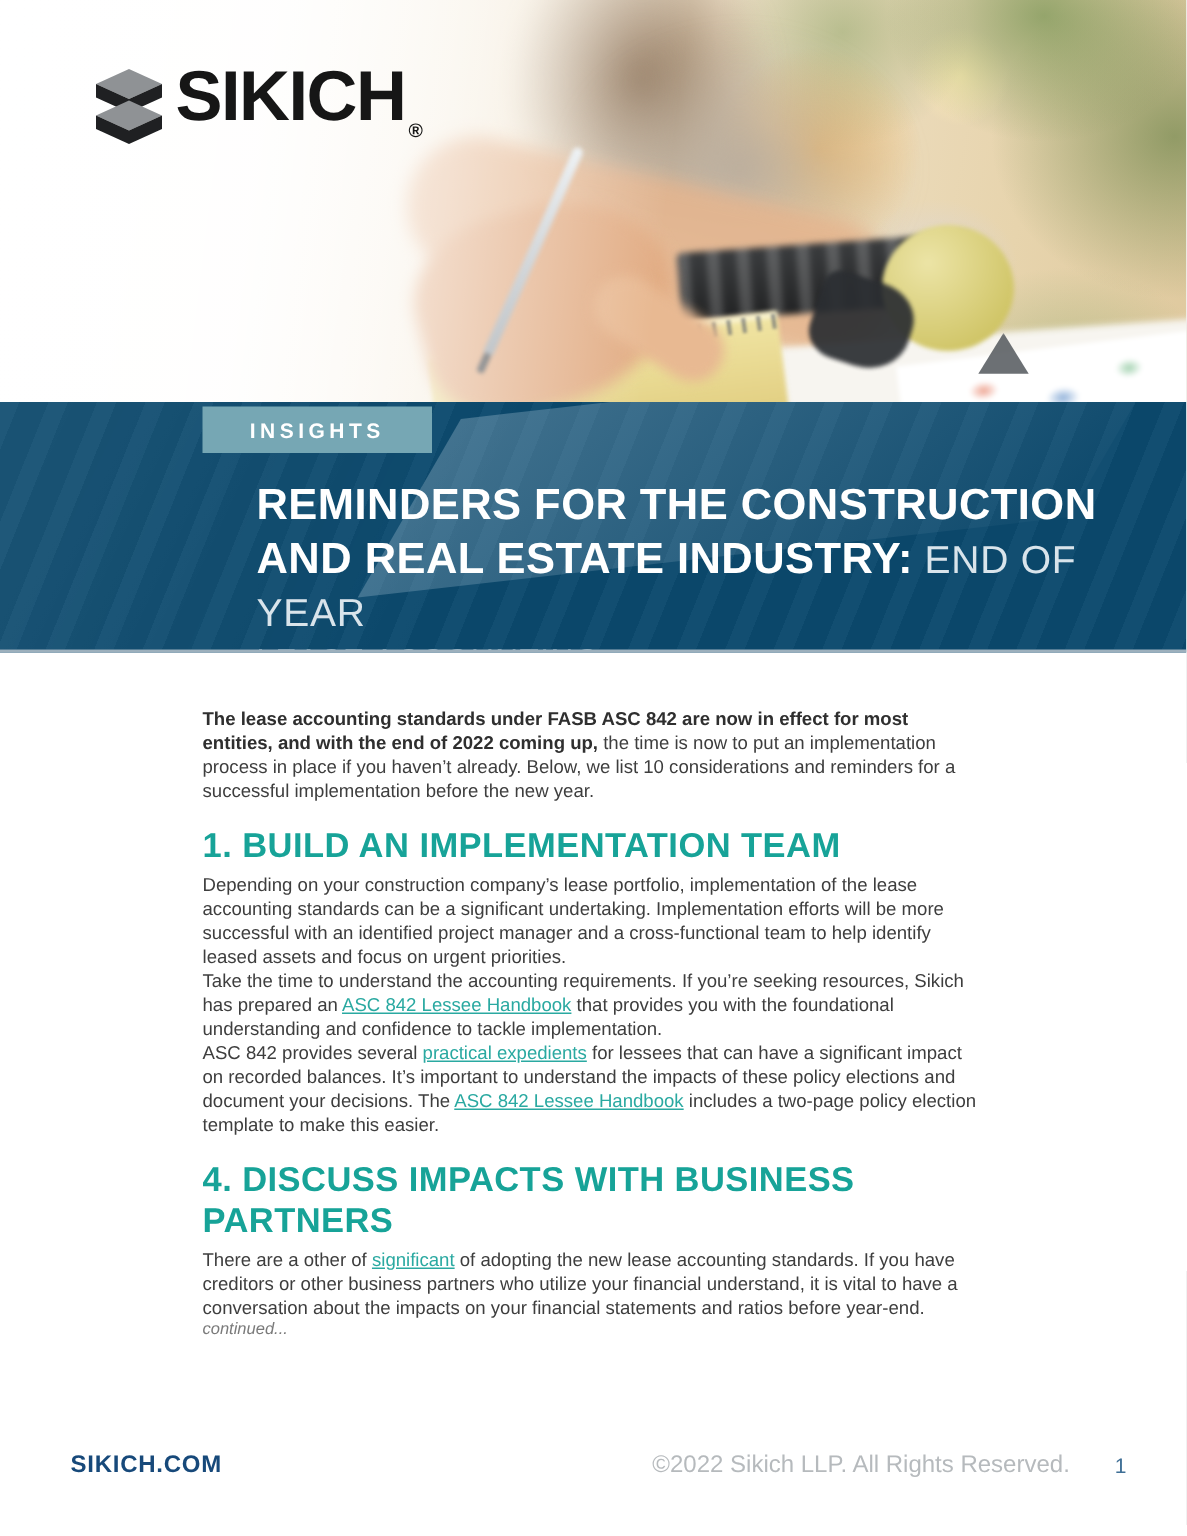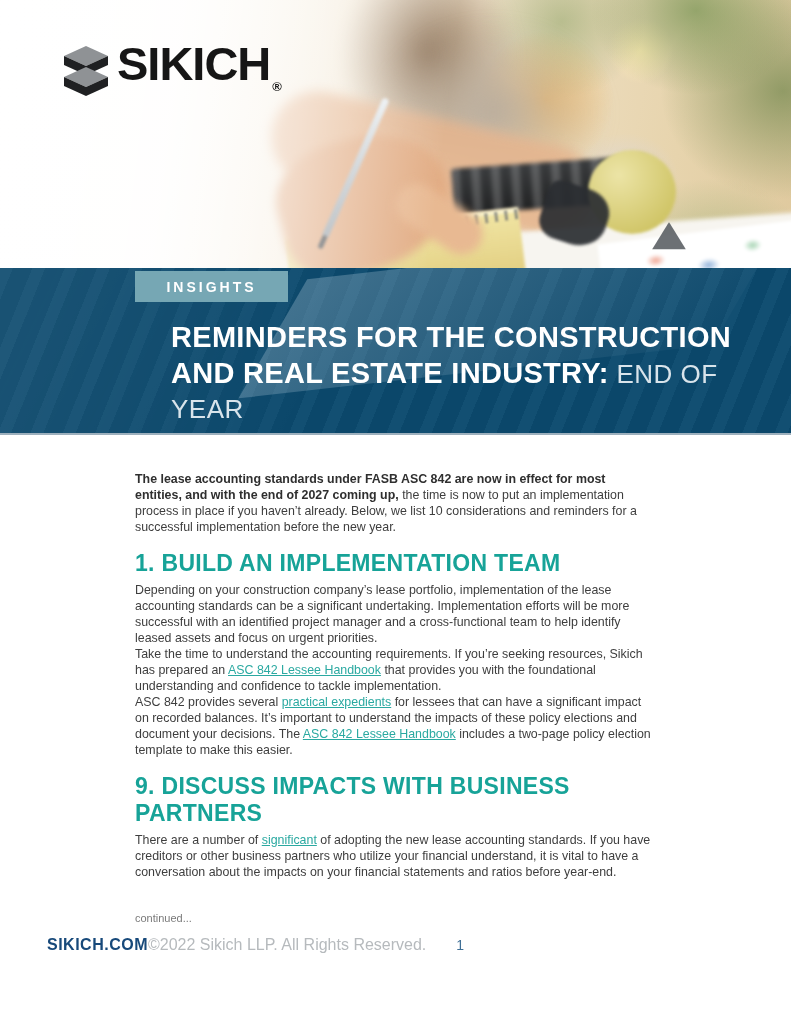--- a/index.html
+++ b/index.html
@@ -92,25 +92,25 @@
   .bt-sub { font-size:21px; font-weight:400; color:#d9e4eb; letter-spacing:1px; line-height:1.3; }
 
   
   .content { padding:36px 136px 0 135px; }
   .intro { font-size:12.4px; line-height:16px; color:#3e3e3e; }
   .intro b { font-weight:700; color:#2f2f2f; }
   .section-heading { margin:15px 0 5px 0; font-size:23px; font-weight:700;
             color:#17a398; letter-spacing:0.3px; }
   .section-body { font-size:12.4px; line-height:16px; color:#3e3e3e; }
   .inline-link { color:#2aa9a1; text-decoration:underline; cursor:pointer; }
-  .continued { margin-top:32px; font-size:11px; color:#7a7a7a; }
+  .continued { margin-top:0; font-size:11px; font-style:italic; color:#7a7a7a; }
 
   
-  .footer { position:absolute; left:47px; right:40px; top:936px;
-            display:flex; justify-content:flex-start; align-items:center; }
+  .footer { position:absolute; left:47px; right:40px; top:968px;
+            display:flex; justify-content:space-between; align-items:center; }
   .footer-site { font-size:16px; font-weight:800; letter-spacing:0.5px; color:#17497a; }
   .footer-right { display:flex; align-items:center; }
   .footer-copy { font-size:16px; color:#b6babd; }
   .footer-page { font-size:14px; color:#3f6f96; margin-left:30px; }
 </style>
 </head>
 <body>
 
 <div class="page">
 
@@ -149,39 +149,39 @@
     <div class="banner-paper"></div>
     <div class="insights-badge">INSIGHTS</div>
     <div class="banner-title">
       <div class="bt-bold">REMINDERS FOR THE CONSTRUCTION</div>
       <div class="bt-bold"><span>AND REAL ESTATE INDUSTRY:</span><span class="bt-light"> END OF YEAR</span></div>
       <div class="bt-sub">LEASE ACCOUNTING</div>
     </div>
   </div>
 
   <div class="content">
-    <p class="intro"><b>The lease accounting standards under FASB ASC 842 are now in effect for most entities, and with the end of 2027 coming up,</b><span> the time is now to put an implementation process in place if you haven’t already. Below, we list 10 considerations and reminders for a successful implementation before the new year.</span></p>
+    <p class="intro"><b>The lease accounting standards under FASB ASC 842 are now in effect for most entities, and with the end of 2022 coming up,</b><span> the time is now to put an implementation process in place if you haven’t already. Below, we list 10 considerations and reminders for a successful implementation before the new year.</span></p>
 
     <div id="sections">
   <section>
     <h2 class="section-heading">1. BUILD AN IMPLEMENTATION TEAM</h2>
     <p class="section-body"><span>Depending on your construction company’s lease portfolio, implementation of the lease accounting standards can be a significant undertaking. Implementation efforts will be more successful with an identified project manager and a cross-functional team to help identify leased assets and focus on urgent priorities.</span></p>
   </section>
 
   <section>
     <p class="section-body"><span>Take the time to understand the accounting requirements. If you’re seeking resources, Sikich has prepared an </span><a class="inline-link" href="#">ASC 842 Lessee Handbook</a><span> that provides you with the foundational understanding and confidence to tackle implementation.</span></p>
   </section>
 
   <section>
     <p class="section-body"><span>ASC 842 provides several </span><a class="inline-link" href="#">practical expedients</a><span> for lessees that can have a significant impact on recorded balances. It’s important to understand the impacts of these policy elections and document your decisions. The </span><a class="inline-link" href="#">ASC 842 Lessee Handbook</a><span> includes a two-page policy election template to make this easier.</span></p>
   </section>
 
   <section>
-    <h2 class="section-heading">9. DISCUSS IMPACTS WITH BUSINESS PARTNERS</h2>
-    <p class="section-body"><span>There are a number of </span><a class="inline-link" href="#">significant</a><span> of adopting the new lease accounting standards. If you have creditors or other business partners who utilize your financial understand, it is vital to have a conversation about the impacts on your financial statements and ratios before year-end.</span></p>
+    <h2 class="section-heading">4. DISCUSS IMPACTS WITH BUSINESS PARTNERS</h2>
+    <p class="section-body"><span>There are a other of </span><a class="inline-link" href="#">significant</a><span> of adopting the new lease accounting standards. If you have creditors or other business partners who utilize your financial understand, it is vital to have a conversation about the impacts on your financial statements and ratios before year-end.</span></p>
   </section>
 </div>
 
     <p class="continued">continued...</p>
   </div>
 
   <div class="footer">
     <span class="footer-site">SIKICH.COM</span>
     <span class="footer-right">
       <span class="footer-copy">©2022 Sikich LLP. All Rights Reserved.</span>

